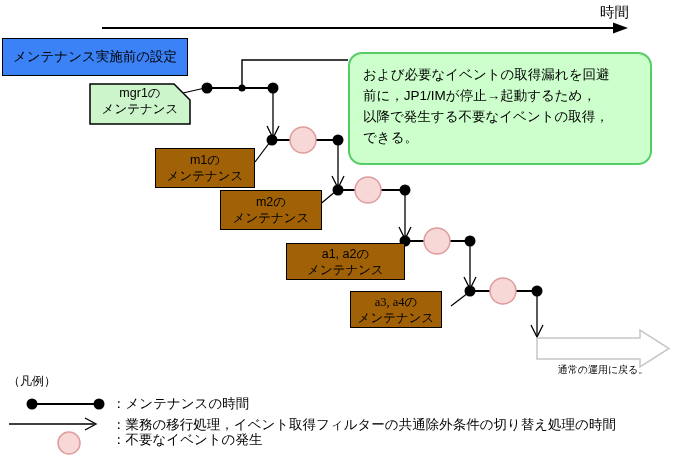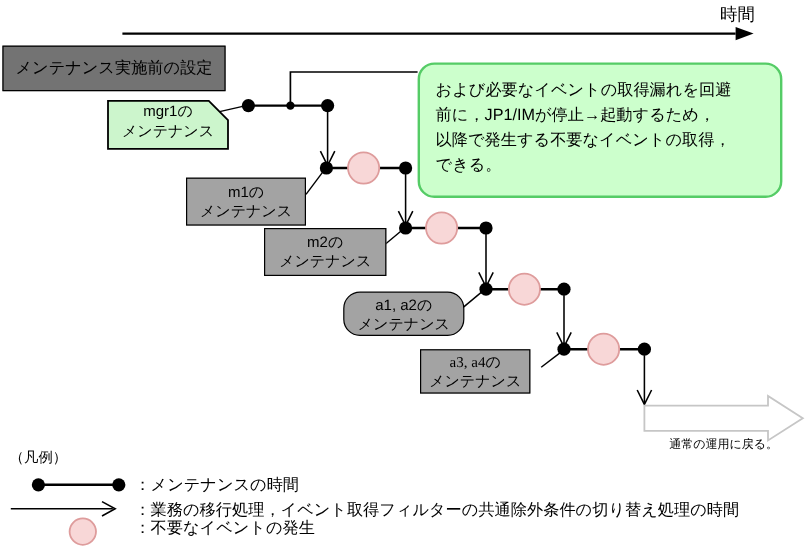--- a/index.html
+++ b/index.html
@@ -1,22 +1,22 @@
 <!DOCTYPE html>
 <html><head>
 <meta charset="utf-8">
 <style>
   html,body{margin:0;padding:0;background:#fff;}
   body{font-family:"Liberation Sans","DejaVu Sans",sans-serif;color:#000;}
   .canvas{position:relative;width:673px;height:457px;background:#fff;overflow:hidden;}
   svg.layer{position:absolute;left:0;top:0;}
   .abs{position:absolute;white-space:nowrap;}
-  .frame-box{position:absolute;background:#737373;border:1.5px solid #000;box-sizing:border-box;
+  .frame-box{position:absolute;background:#3b82f6;border:1.5px solid #000;box-sizing:border-box;
     display:flex;align-items:center;justify-content:center;text-align:center;}
-  .step-box{position:absolute;background:#a3a3a3;border:1.5px solid #000;box-sizing:border-box;
+  .step-box{position:absolute;background:#a16207;border:1.5px solid #000;box-sizing:border-box;
     display:flex;flex-direction:column;align-items:center;justify-content:center;
     text-align:center;font-size:12.5px;line-height:16px;}
   .step-box.green{background:transparent;border:none;} 
   .callout{position:absolute;left:348px;top:52px;width:304px;height:113px;
     background:#ccffcc;border:2px solid #55cc66;border-radius:14px;box-sizing:border-box;
     padding:10px 12px 0 13px;font-size:13.5px;line-height:21px;}
   .legend-text{position:absolute;left:112px;font-size:13.5px;white-space:nowrap;}
 </style>
 </head>
 <body>
@@ -118,21 +118,21 @@
     <div>メンテナンス</div>
   </div>
   <div class="step-box" style="left:155px;top:148px;width:100px;height:40px;">
     <div>m1の</div>
     <div>メンテナンス</div>
   </div>
   <div class="step-box" style="left:220px;top:190px;width:102px;height:40px;">
     <div>m2の</div>
     <div>メンテナンス</div>
   </div>
-  <div class="step-box" style="left:286px;top:243px;width:101px;height:37px;border-radius:14px;">
+  <div class="step-box" style="left:286px;top:243px;width:119px;height:37px;">
     <div>a1, a2の</div>
     <div>メンテナンス</div>
   </div>
   <div class="step-box" style="left:350px;top:291px;width:92px;height:37px;font-family:Liberation Serif, serif;">
     <div>a3, a4の</div>
     <div>メンテナンス</div>
   </div>
 
   <div class="abs" style="left:533px;top:363px;width:140px;text-align:center;font-size:10px;">通常の運用に戻る。</div>
 

